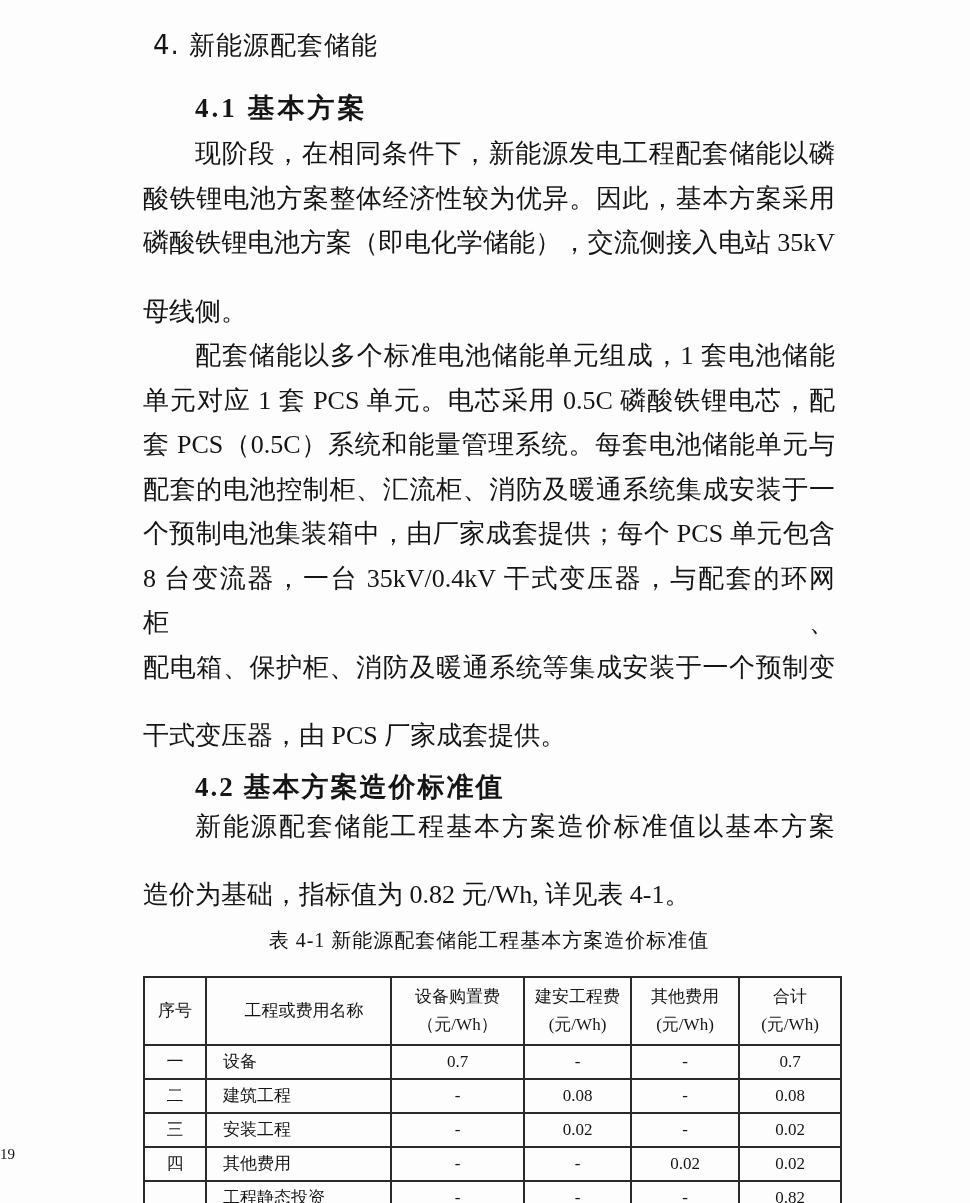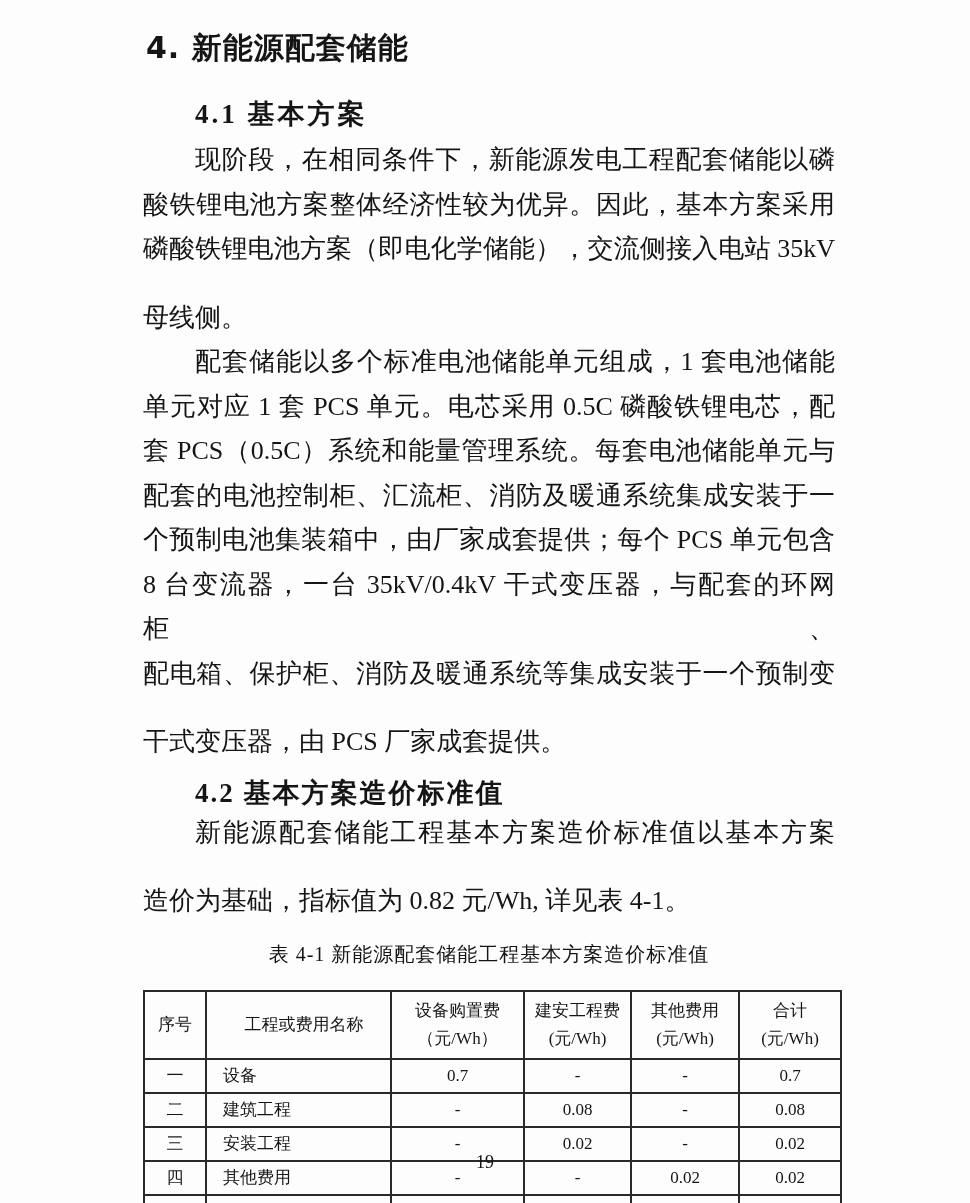--- a/index.html
+++ b/index.html
@@ -10,43 +10,43 @@
     margin:0 auto;
     background:#fdfdfd;
     color:#151515;
     font-family:"Liberation Serif","DejaVu Serif",serif;
     overflow:hidden;
   }
   .content { padding:28px 135px 0 143px; }
 
   .h1 {
     font-family:"DejaVu Sans","Liberation Sans",sans-serif;
-    font-weight:700; font-size:30px; letter-spacing:1px;
-    margin-left:3px;
+    font-weight:400; font-size:26px; letter-spacing:1px;
+    margin-left:10px;
   }
   .h2 {
     font-weight:700; font-size:27px; letter-spacing:3px;
     margin-left:52px; line-height:36px;
   }
   .h2a { margin-top:27px; }
   .h2b { margin-top:10px; letter-spacing:2px; }
 
   .para { font-size:26px; }
   .para .line {
     line-height:44.5px;
     text-align:justify;
     text-align-last:justify;
     white-space:normal;
   }
   .para .line.last { text-align-last:left;margin-top:24px; }
   .para .line.indent { padding-left:52px; }
   .p1 { margin-top:6px; }
 
   .tbl-caption {
-    margin-top:16px;
+    margin-top:8px;
     text-align:center;
     font-size:20px;
     line-height:28px;
     letter-spacing:1px;
   }
 
   table.cost {
     margin-top:22px;
     border-collapse:collapse;
     table-layout:fixed;
@@ -61,23 +61,23 @@
     padding:0;
   }
   table.cost thead th { height:68px; line-height:28px; }
   table.cost tbody td { height:34px; }
   table.cost td.name, table.cost th.name-h { text-align:left; padding-left:16px; }
   table.cost th.name-h { text-align:center; padding-left:11px; }
   table.cost td.seq { text-align:center; }
 
   .footer {
     position:absolute;
-    left:0; right:0; bottom:30px;
-    text-align:center;
-    font-size:18px;
+    left:0; right:0; bottom:40px;
+    text-align:left;
+    font-size:15px;
   }
 </style>
 </head>
 <body>
 
 <div class="page">
   <div class="content">
 
     <div class="h1">4. 新能源配套储能</div>
 

